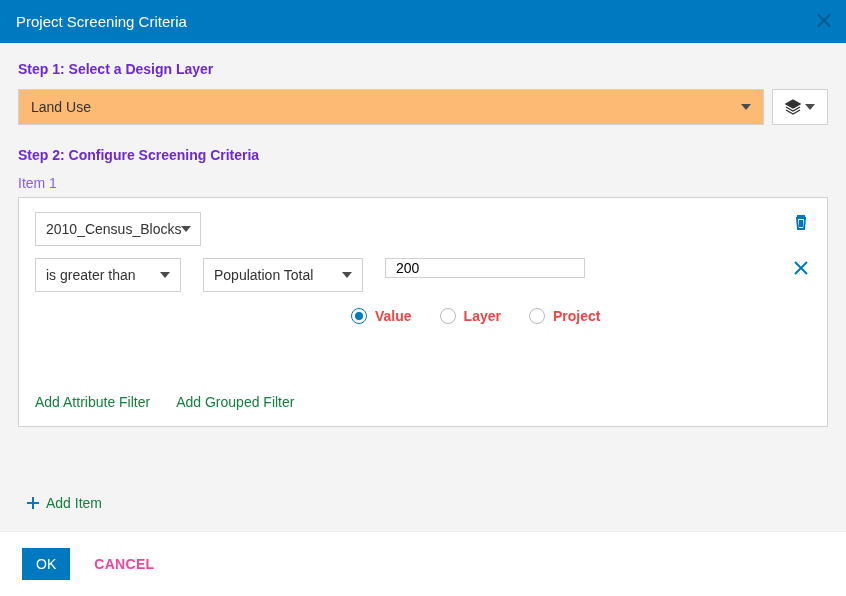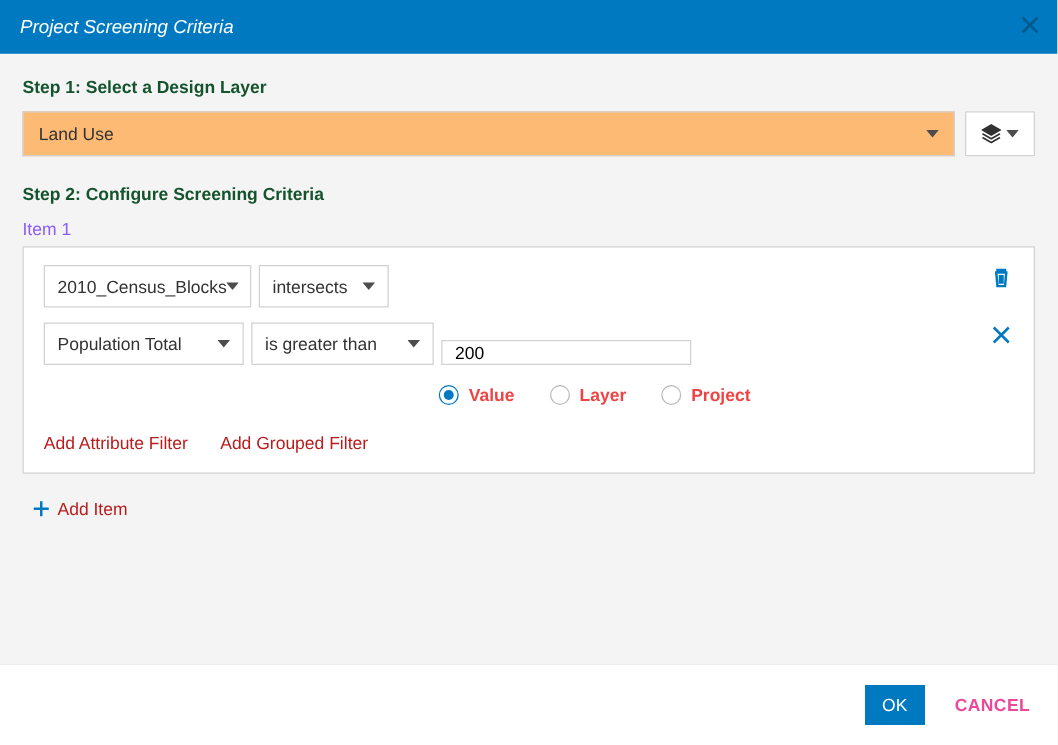--- a/index.html
+++ b/index.html
@@ -6,52 +6,51 @@
   body { background: #f4f4f4; width: 846px; height: 596px; overflow: hidden; color: #323232; font-size: 14px; }
 
   .dialog { display: flex; flex-direction: column; height: 100%; }
 
   .header {
     background: #0079c1;
     color: #fff;
     padding: 13px 16px;
     font-size: 15px;
     position: relative;
-    font-style: italic;
   }
   .header .close {
     position: absolute; right: 10px; top: 50%; transform: translateY(-50%);
     cursor: pointer; padding: 4px;
   }
   .header .close svg { width: 16px; height: 16px; stroke: #005a8c; stroke-width: 2; }
 
   .body { flex: 1; padding: 18px 18px 0 18px; overflow: auto; }
 
-  .step-label { font-weight: 600; font-size: 14px; color: #14532d; margin-bottom: 12px; }
+  .step-label { font-weight: 600; font-size: 14px; color: #6d28d9; margin-bottom: 12px; }
   .step-block { margin-bottom: 22px; }
 
   .layer-row { display: flex; gap: 8px; }
   .layer-select {
     flex: 1; background: #fdba74; border: 1px solid #d1d1d1; height: 36px;
     display: flex; align-items: center; padding: 0 12px; position: relative; cursor: pointer;
   }
   .layer-select .caret { margin-left: auto; }
   .layers-icon-btn {
     background: #fff; border: 1px solid #d1d1d1; height: 36px; width: 56px;
     display: flex; align-items: center; justify-content: center; gap: 4px; cursor: pointer;
   }
 
   .item-label { color: #8b5cf6; font-size: 14px; margin-bottom: 6px; }
 
   .item-panel {
     background: #fff; border: 1px solid #d1d1d1; padding: 14px 16px 16px 16px;
     position: relative;
   }
 
-  .row { display: flex; align-items: flex-end; }
+  .row { display: flex; align-items: flex-start; gap: 16px; }
   .row + .row { margin-top: 12px; }
 
   .sel {
     background: #fff; border: 1px solid #d1d1d1; height: 34px;
     display: flex; align-items: center; padding: 0 10px; cursor: pointer;
     font-size: 14px; color: #323232;
   }
   .sel .caret { margin-left: auto; }
   .gap6 { margin-right: 6px; }
 
@@ -75,32 +74,32 @@
   .radio-item { display: flex; align-items: center; gap: 8px; cursor: pointer; }
   .radio {
     width: 16px; height: 16px; border-radius: 50%; border: 1.5px solid #bababa;
     display: inline-flex; align-items: center; justify-content: center; background:#fff;
   }
   .radio.checked { border-color: #0079c1; }
   .radio.checked::after { content:""; width: 8px; height: 8px; border-radius:50%; background:#0079c1; }
   .radio-label { font-weight: 600; color: #ef4444; font-size: 14px; }
 
   .action-links { display: flex; gap: 26px; margin-top: 22px; }
-  .link { color: #b91c1c; font-size: 14px; cursor: pointer; display: inline-flex; align-items: center; gap: 6px; }
+  .link { color: #15803d; font-size: 14px; cursor: pointer; display: inline-flex; align-items: center; gap: 6px; margin-top: 48px; }
   .link svg { width: 14px; height: 14px; stroke: #0079c1; stroke-width: 2; }
 
   .add-item-row { margin-top: 20px; padding-left: 8px; }
 
   .result-input {
     width: 100%; height: 34px; border: 1px solid #d1d1d1; padding: 0 10px; background: #fff;
   }
 
   .footer {
     background: #fff; border-top: 1px solid #ececec;
-    padding: 16px 22px; display: flex; justify-content: flex-end; gap: 24px; align-items: center;
+    padding: 16px 22px; display: flex; gap: 24px; align-items: center;
   }
   .btn-primary {
     background: #0079c1; color: #fff; border: none; padding: 8px 14px; cursor: pointer;
     font-size: 14px;
   }
   .btn-cancel { color: #ec4899; cursor: pointer; font-size: 14px; letter-spacing: .3px; font-weight: bold; }
 
   .caret svg { width: 10px; height: 10px; fill: #4c4c4c; }
   .layers-icon-btn svg.stack { width: 16px; height: 16px; fill: #323232; }
   .layers-icon-btn .caret svg { fill: #4c4c4c; }
@@ -163,41 +162,35 @@
             </svg>
         </span>
 
         <div class="row">
           <div class="sel w-layer gap6">
             <span>2010_Census_Blocks</span>
             <span class="caret"><svg viewBox="0 0 10 10">
                   <path d="M0 2 L5 8 L10 2 Z"></path>
                 </svg></span>
           </div>
-          <div class="sel w-op">
-            <span>intersects</span>
+        </div>
+
+        <div class="row">
+          <div class="sel w-cond gap6">
+            <span>is greater than</span>
             <span class="caret"><svg viewBox="0 0 10 10">
                   <path d="M0 2 L5 8 L10 2 Z"></path>
                 </svg></span>
           </div>
-        </div>
-
-        <div class="row">
           <div class="sel w-field gap6">
             <span>Population Total</span>
             <span class="caret"><svg viewBox="0 0 10 10">
                   <path d="M0 2 L5 8 L10 2 Z"></path>
                 </svg></span>
           </div>
-          <div class="sel w-cond gap6">
-            <span>is greater than</span>
-            <span class="caret"><svg viewBox="0 0 10 10">
-                  <path d="M0 2 L5 8 L10 2 Z"></path>
-                </svg></span>
-          </div>
           <input class="val-input" value="200" style="">
         </div>
 
         <div class="radio-row">
           <div class="radio-item">
             <span class="radio checked"></span>
             <span class="radio-label">Value</span>
           </div>
           <div class="radio-item">
             <span class="radio"></span>

